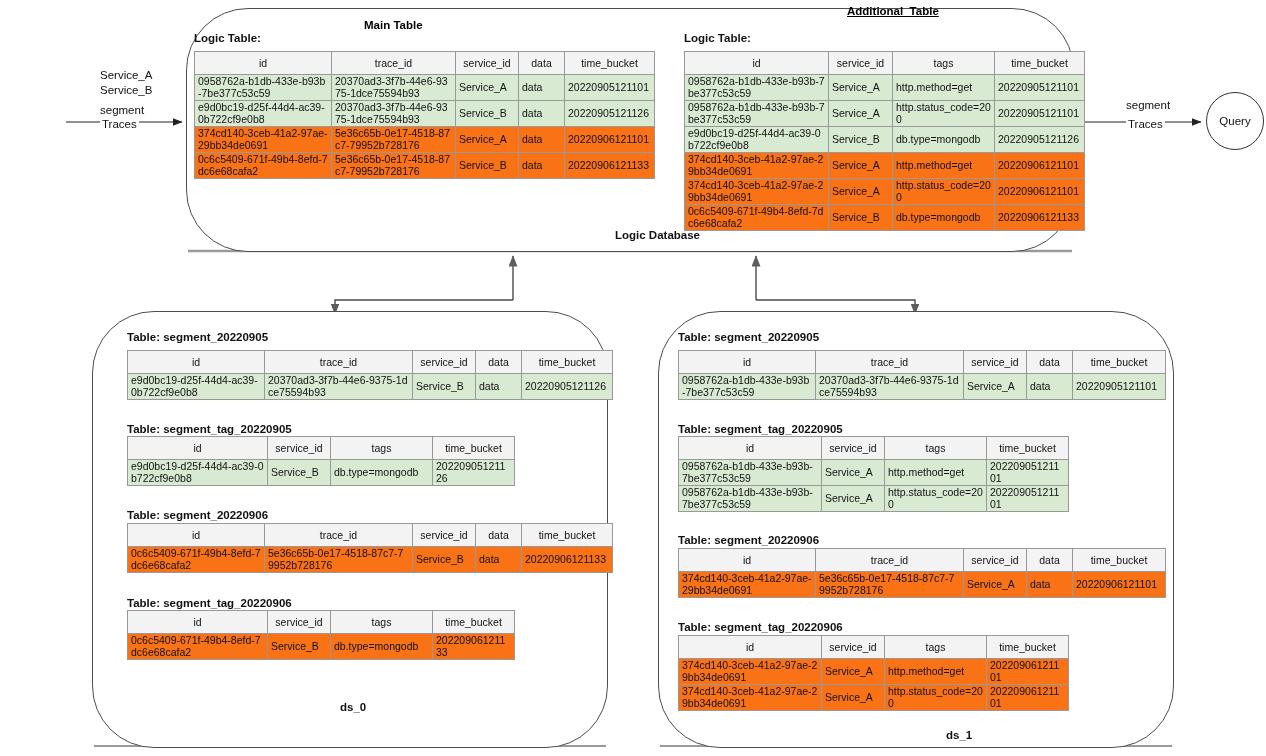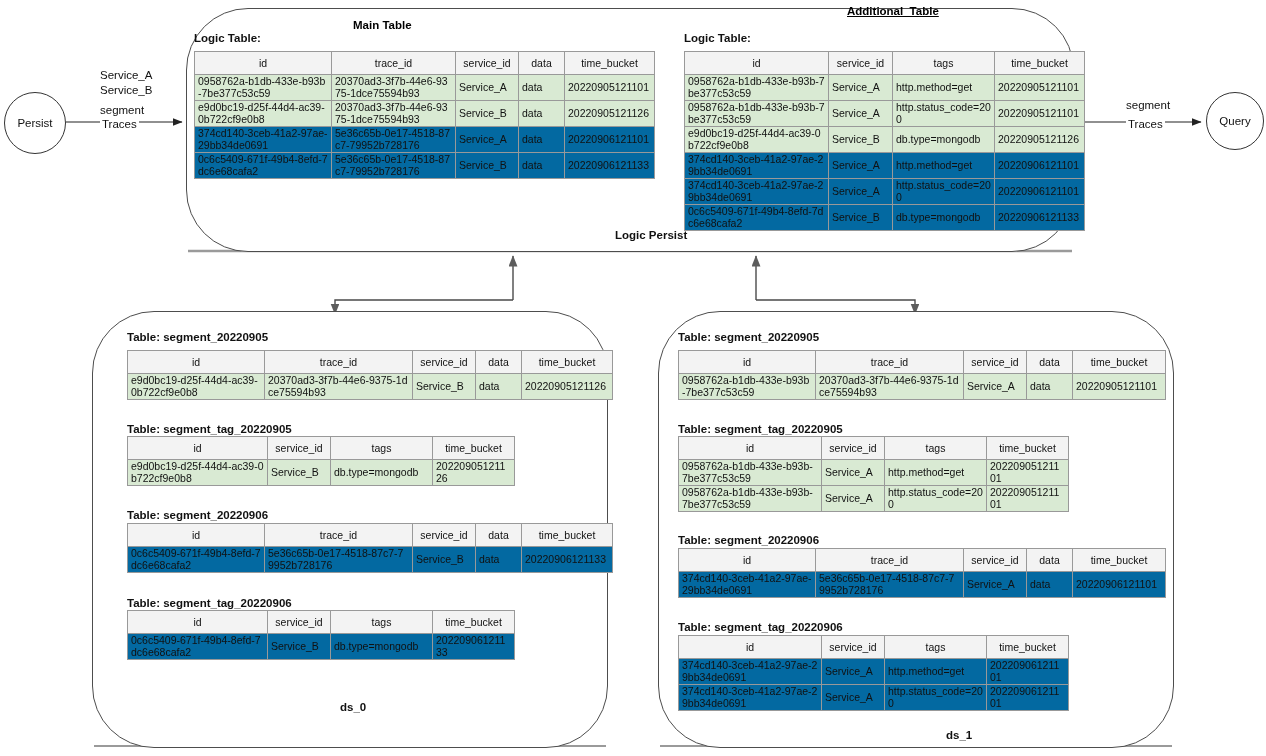--- a/index.html
+++ b/index.html
@@ -46,21 +46,21 @@
     background:#f3f3f3;border:1px solid #999;
     font-weight:normal;text-align:center;color:#111;
     padding:3px 2px;height:16px;font-size:10.5px;
   }
   table.dt td{
     border:1px solid #999;color:#111;
     padding:1px 3px;vertical-align:middle;line-height:11.5px;
     font-size:10.5px;word-break:break-all;
   }
   td.c-green{background:#d9ead3;}
-  td.c-blue{background:#0369a1;margin-top:42px;}
+  td.c-blue{background:#f97316;margin-top:42px;}
 
   
   #arrows{position:absolute;left:0;top:0;width:1266px;height:756px;pointer-events:none;}
 </style>
 </head>
 <body>
 
 <div class="stage">
 
   <svg id="arrows" viewBox="0 0 1266 756">
@@ -82,38 +82,35 @@
     <path d="M513,300 L513,272 L513,256" fill="none" stroke="#4a4a4a" stroke-width="1.4" marker-end="url(#ahg)"></path>
     <path d="M513,300 L335,300 L335,314" fill="none" stroke="#4a4a4a" stroke-width="1.4" marker-end="url(#ahg)"></path>
 
     <path d="M756,300 L756,272 L756,256" fill="none" stroke="#4a4a4a" stroke-width="1.4" marker-end="url(#ahg)"></path>
     <path d="M756,300 L915,300 L915,314" fill="none" stroke="#4a4a4a" stroke-width="1.4" marker-end="url(#ahg)"></path>
 
     <line x1="94" y1="746" x2="606" y2="746" stroke="#9a9a9a" stroke-width="2"></line>
     <line x1="660" y1="746" x2="1172" y2="746" stroke="#9a9a9a" stroke-width="2"></line>
   </svg>
 
-  <div class="circle" id="persist-node">
-    <span>Persist</span>
-  </div>
   <div class="circle" id="query-node">
     <span>Query</span>
   </div>
 
   <div class="lbl" style="left:100px;top:68px;">Service_A
 Service_B</div>
   <div class="lbl" style="left:100px;top:103px;">segment</div>
   <div class="lbl" style="left:100px;top:117px;background:#fff;padding:0 2px;">Traces</div>
 
   <div class="lbl" style="left:1126px;top:98px;">segment</div>
   <div class="lbl" style="left:1126px;top:117px;background:#fff;padding:0 2px;">Traces</div>
 
   <div class="round-box" id="logic-db-box"></div>
 
-  <div class="lbl-title" style="left:353px;top:19px;">Main Table</div>
+  <div class="lbl-title" style="left:364px;top:19px;">Main Table</div>
   <div class="lbl-logic" style="left:194px;top:27px;">Logic Table:
 segment</div>
   <table class="dt" id="tbl-main" style="left:194px;top:51px;width:460px;">
     <colgroup>
         <col style="width:137px">
         <col style="width:124px">
         <col style="width:63px">
         <col style="width:46px">
         <col style="width:90px">
       </colgroup>
@@ -209,21 +206,21 @@
         </tr>
         <tr>
           <td class="c-blue">0c6c5409-671f-49b4-8efd-7dc6e68cafa2</td>
           <td class="c-blue">Service_B</td>
           <td class="c-blue">db.type=mongodb</td>
           <td class="c-blue">20220906121133</td>
         </tr>
       </tbody>
   </table>
 
-  <div class="lbl-b" style="left:615px;top:229px;">Logic Persist</div>
+  <div class="lbl-b" style="left:615px;top:229px;">Logic Database</div>
 
   <div class="round-box" id="ds0-box"></div>
 
   <div class="lbl-b" style="left:127px;top:331px;">Table: segment_20220905</div>
   <table class="dt" id="ds0-t1" style="left:127px;top:350px;width:465px;">
     <colgroup>
         <col style="width:137px">
         <col style="width:148px">
         <col style="width:63px">
         <col style="width:46px">

